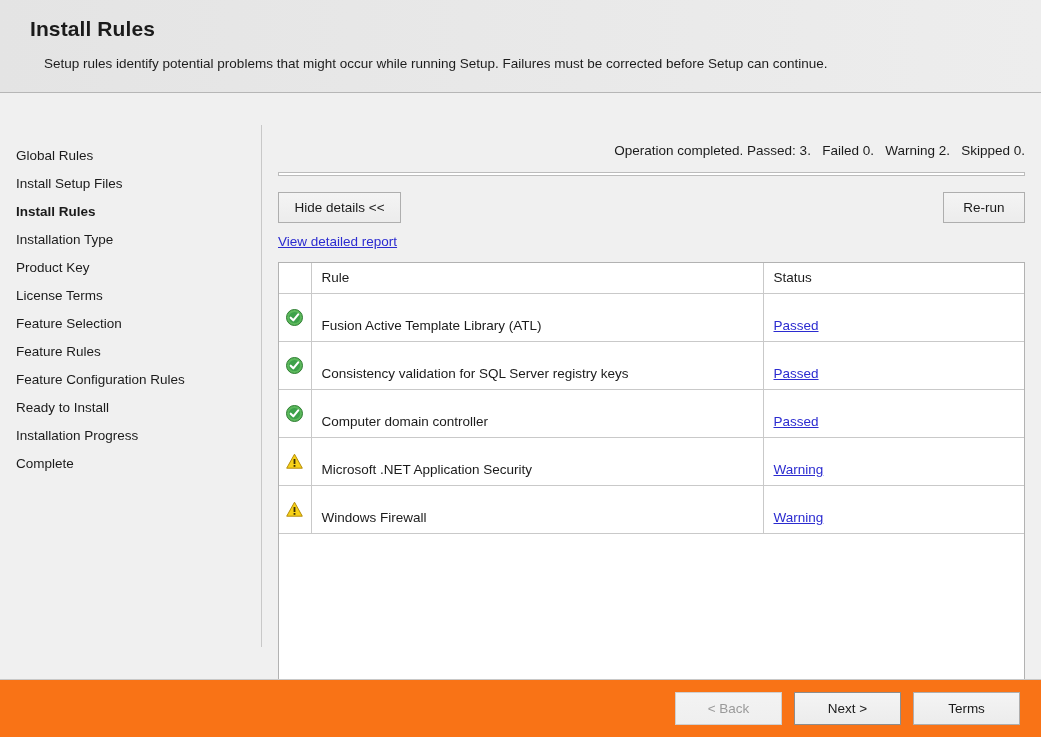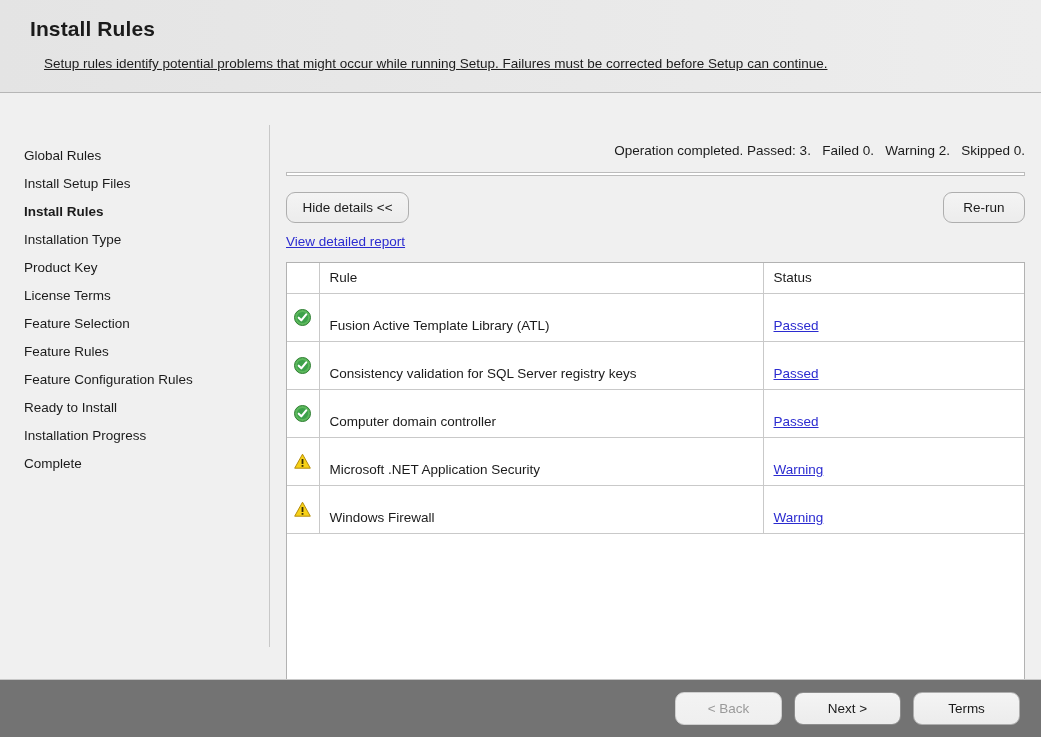--- a/index.html
+++ b/index.html
@@ -44,30 +44,28 @@
     margin: 0 0 0 0;
     line-height: 30px;
   }
   .header-desc {
     margin-top: 9px;
     margin-left: 14px;
     font-size: 13.5px;
     line-height: 21px;
     color: #1d1d1d;
     max-width: 845px;
-    text-decoration: underline;
   }
 
   
   .body {
     flex: 1 1 auto;
     display: flex;
     min-height: 0;
     background: #f0f0f0;
-    margin-left: 8px;
   }
 
   .sidebar {
     width: 262px;
     flex: 0 0 262px;
     box-sizing: border-box;
     padding: 17px 0 0 16px;
     border-right: 1px solid #c8c8c8;
     background: #f0f0f0;
   }
@@ -121,21 +119,21 @@
     justify-content: space-between;
     margin-bottom: 9px;
   }
 
   .btn {
     font-family: "Liberation Sans", sans-serif;
     font-size: 13.5px;
     color: #1b1b1b;
     background: linear-gradient(to bottom, #f4f4f4 0%, #ececec 100%);
     border: 1px solid #aeaeae;
-    border-radius: 9px;
+    border-radius: 0;
     padding: 0 14px;
     height: 31px;
     line-height: 29px;
     cursor: default;
     box-sizing: border-box;
     white-space: nowrap;
   }
   .btn-hide-details { min-width: 123px; }
   .btn-rerun { min-width: 82px; }
 
@@ -212,21 +210,21 @@
     justify-content: center;
     height: 100%;
   }
 
   
   .footer {
     height: 58px;
     flex: 0 0 58px;
     box-sizing: border-box;
     border-top: 1px solid #c8c8c8;
-    background: #737373;
+    background: #f97316;
     display: flex;
     align-items: center;
     justify-content: flex-end;
     padding-right: 21px;
     gap: 12px;
   }
   .btn-footer {
     width: 107px;
     height: 33px;
     line-height: 31px;

